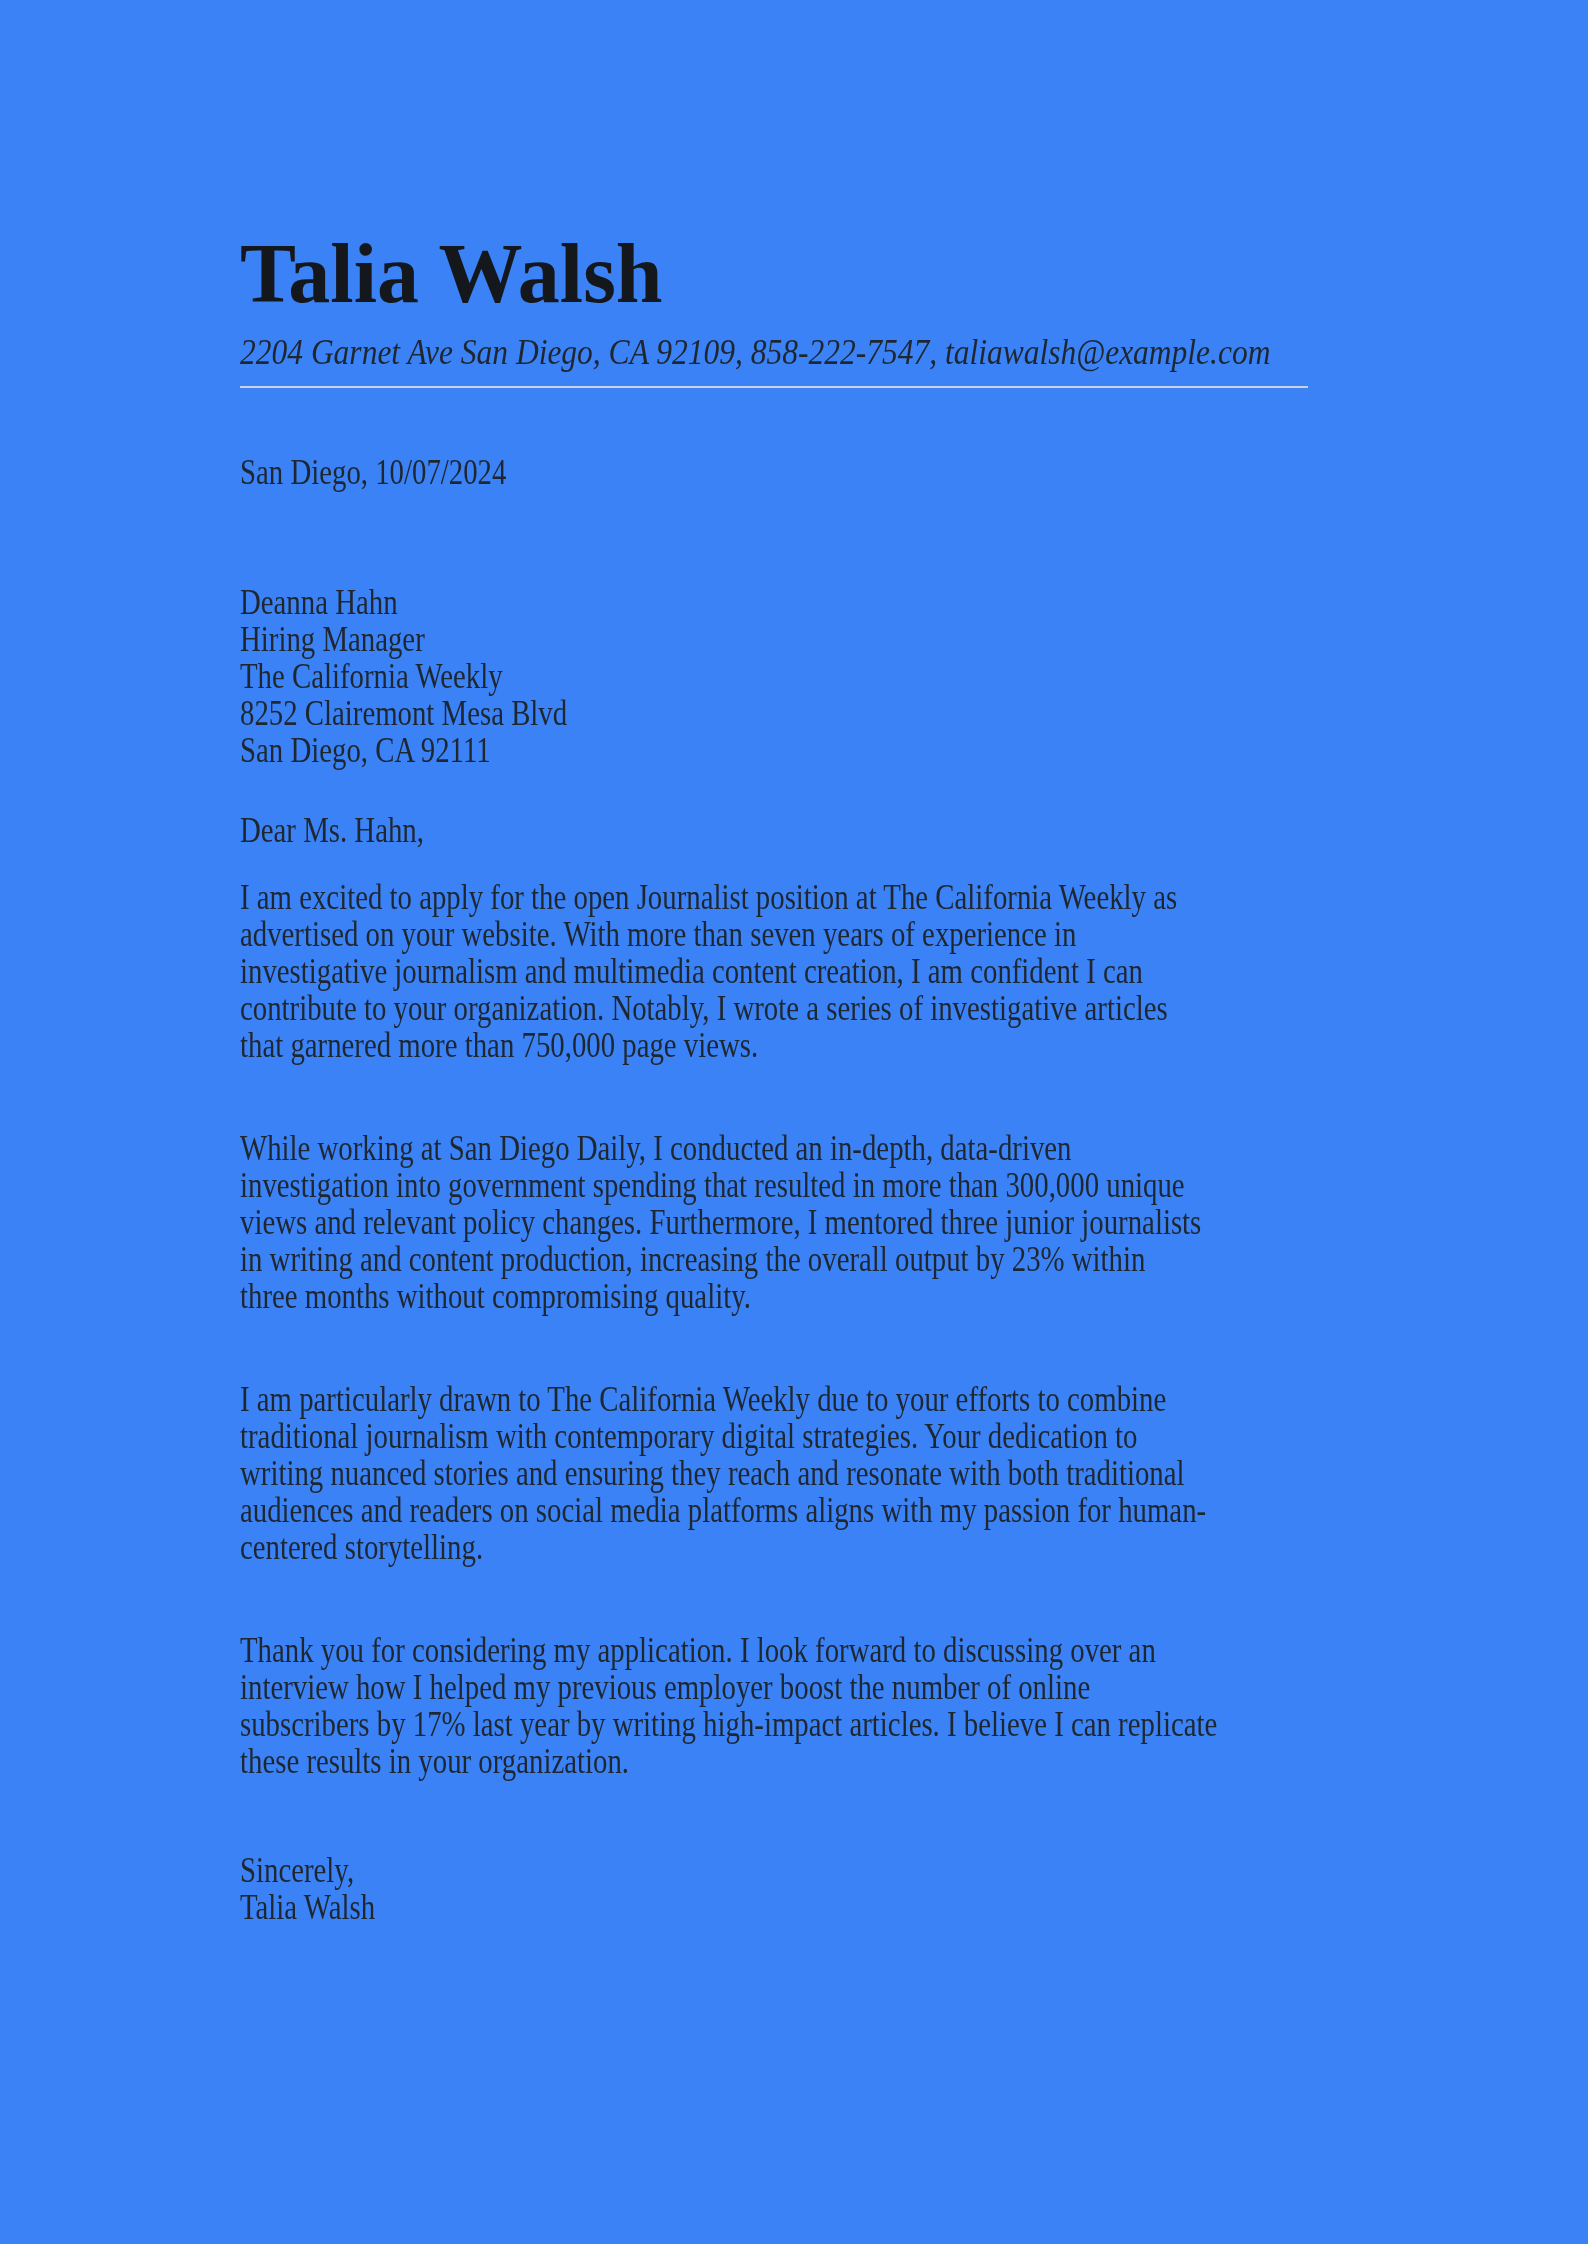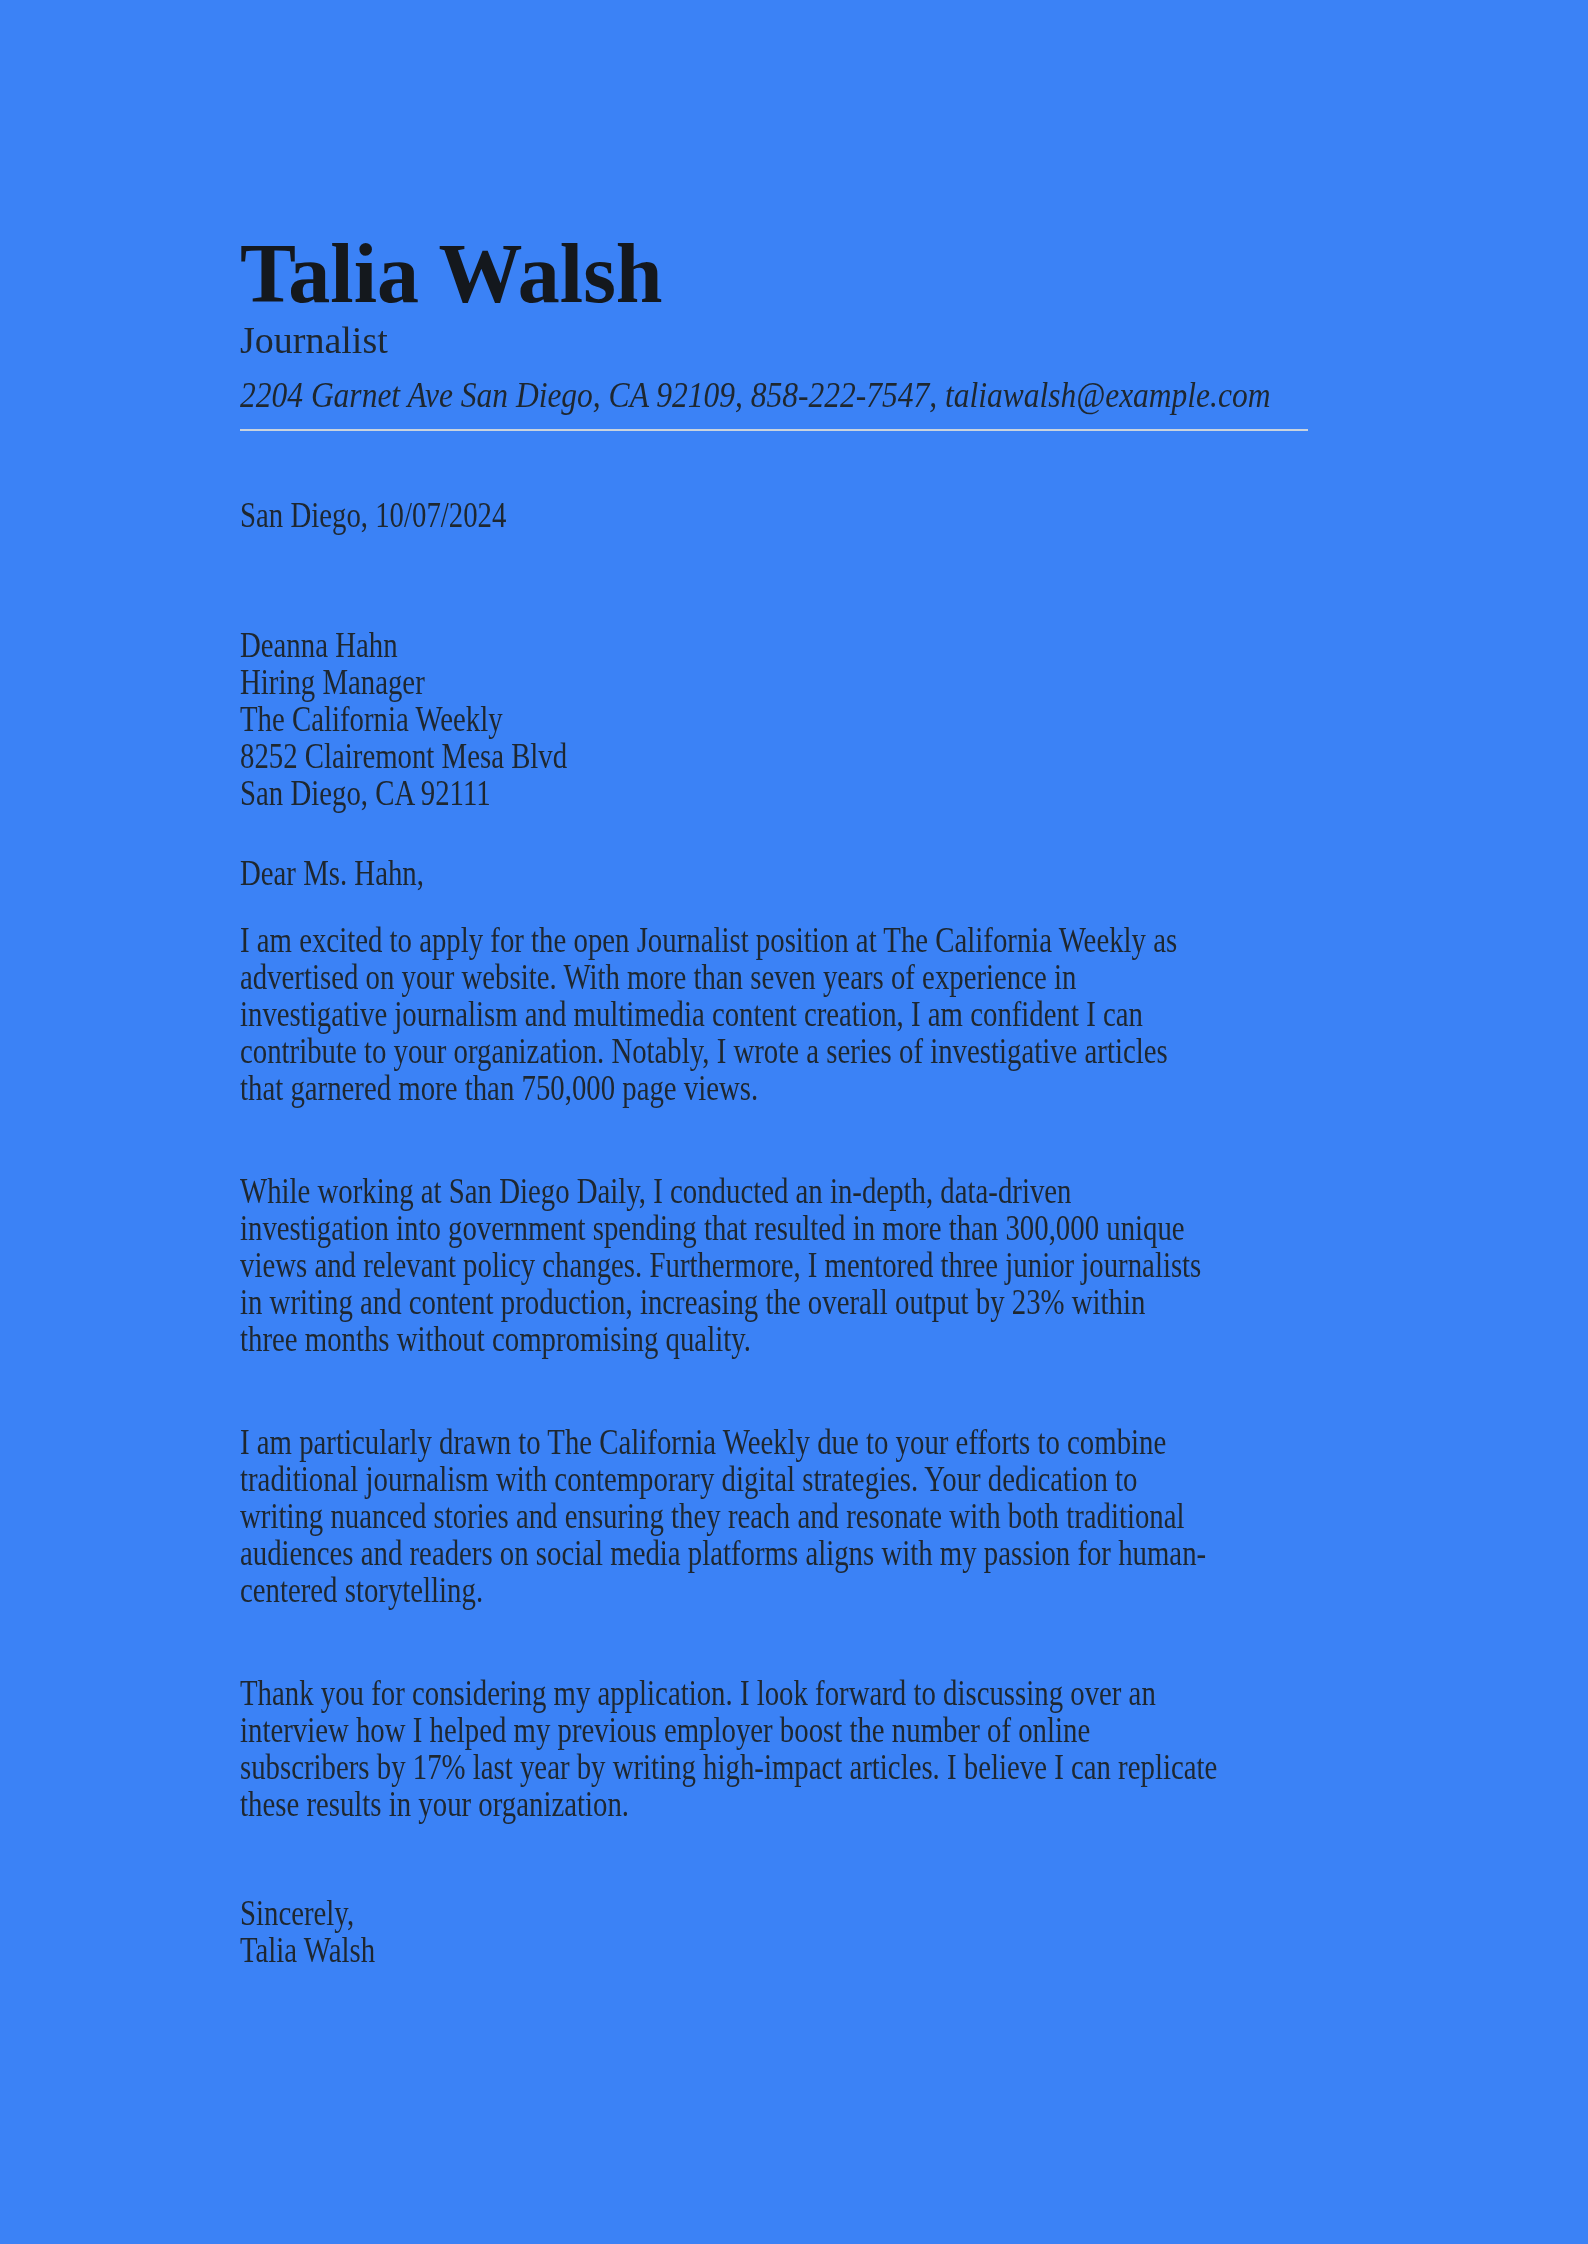--- a/index.html
+++ b/index.html
@@ -68,21 +68,20 @@
   .para          { margin-top: 66px; }
   .closing       { margin-top: 72px; }
 </style>
 </head>
 <body>
 
 <div class="page">
 
   <div>
     <h1 class="name">Talia Walsh</h1>
-    <div class="job-title">Journalist</div>
     <div class="contact">2204 Garnet Ave San Diego, CA 92109, 858-222-7547, taliawalsh@example.com</div>
     <hr class="rule">
   </div>
 
   <div class="body-text date-line">San Diego, 10/07/2024</div>
 
   <div class="body-text recipient">Deanna Hahn
 Hiring Manager
 The California Weekly
 8252 Clairemont Mesa Blvd

